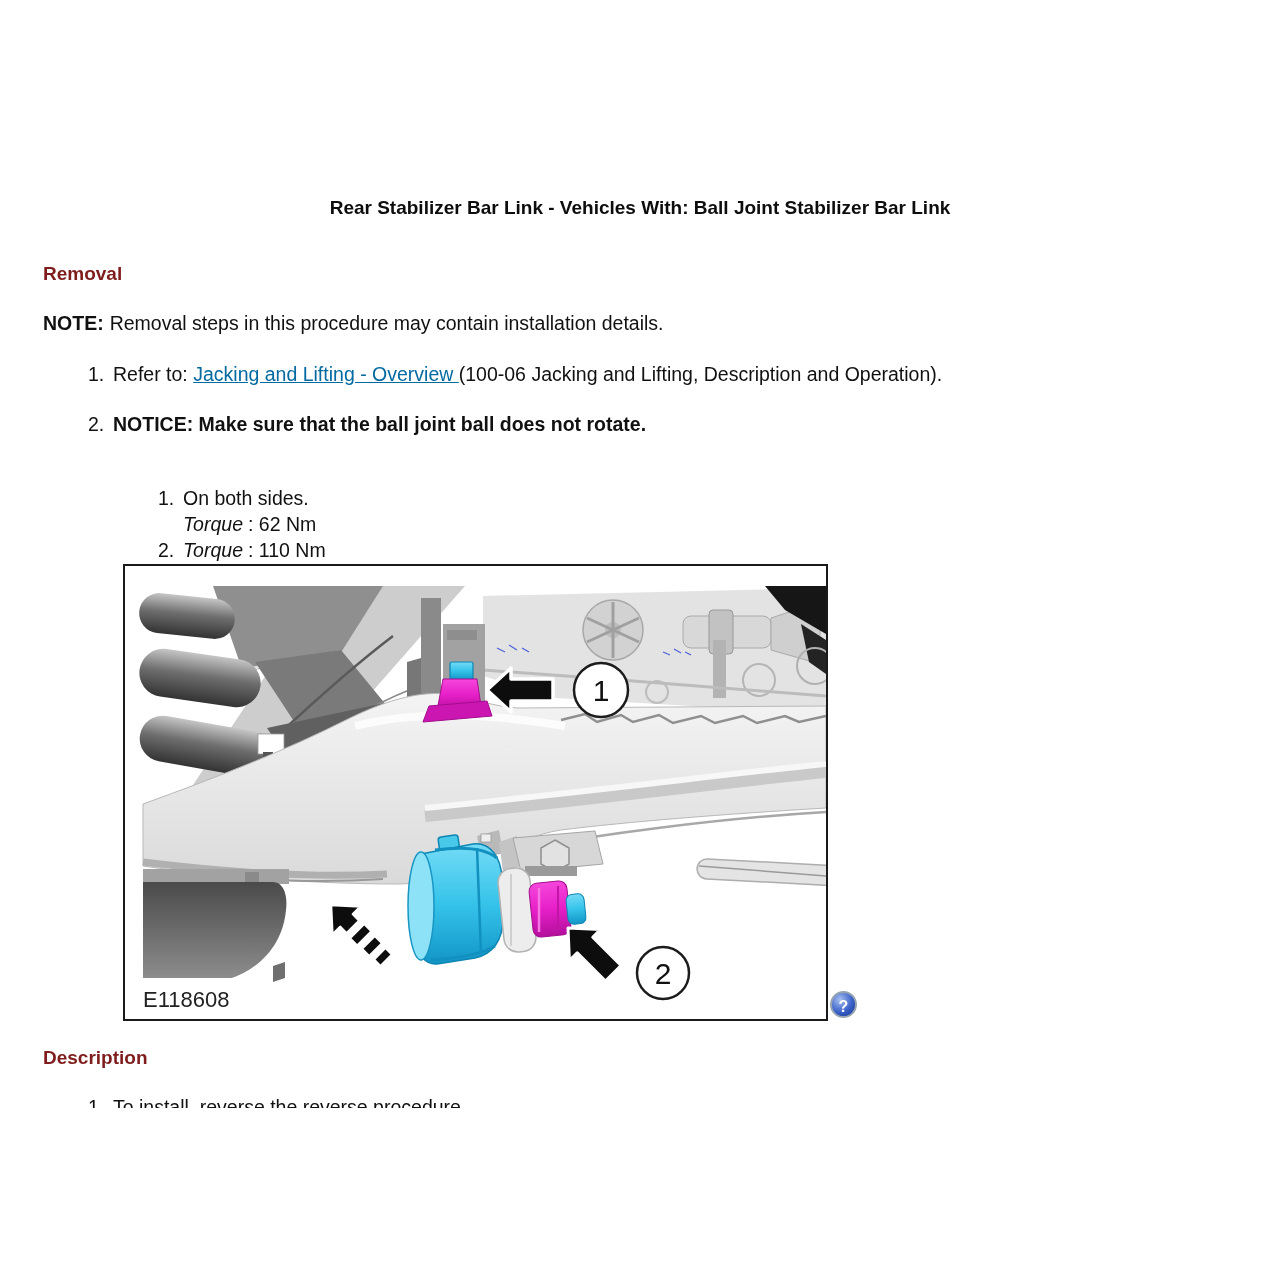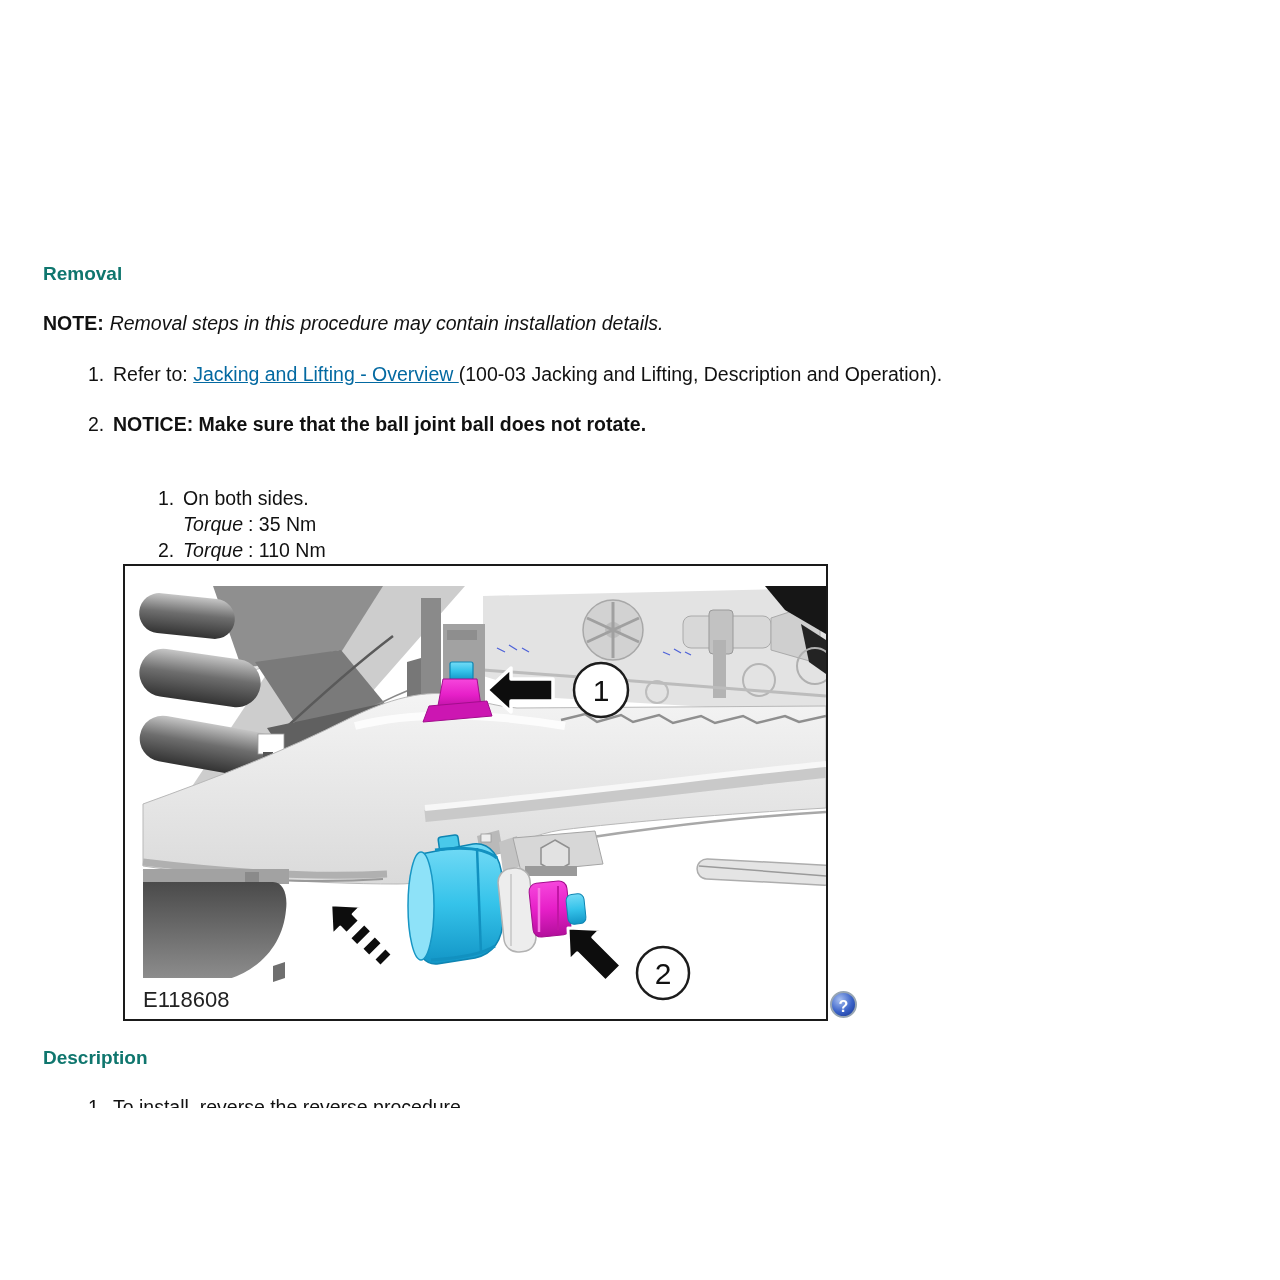--- a/index.html
+++ b/index.html
@@ -1,26 +1,26 @@
 <!DOCTYPE html>
 <html><head>
 <meta charset="utf-8">
 <style>
   html,body{margin:0;padding:0;background:#ffffff;}
   .page{position:relative;width:1280px;height:1280px;background:#fff;
         font-family:"Liberation Sans","DejaVu Sans",sans-serif;color:#111;}
   .clip{position:absolute;top:0;left:0;width:1280px;height:1108px;overflow:hidden;}
   .title{position:absolute;top:197px;left:0;width:1280px;margin:0;text-align:center;
          font-size:19px;font-weight:bold;color:#0d0d0d;}
-  .heading{position:absolute;left:43px;margin:0;font-size:19px;font-weight:bold;color:#0f766e;}
+  .heading{position:absolute;left:43px;margin:0;font-size:19px;font-weight:bold;color:#7f1d1d;}
   .h-removal{top:263px;}
   .h-install{top:1047px;}
   .note{position:absolute;top:312px;left:43px;margin:0;font-size:19.5px;}
   .note .nlabel{font-weight:bold;}
-  .note .ntext{font-style:italic;margin-left:6px;}
+  .note .ntext{margin-left:6px;}
   .step{position:absolute;left:88px;font-size:19.5px;white-space:nowrap;}
   .step1{top:363px;}
   .step2{top:413px;}
   .install-step{top:1096px;}
   .num{display:inline-block;min-width:17px;margin-right:8px;}
   .b{font-weight:bold;}
   .i{font-style:italic;}
   .tv{margin-left:5px;}
   a.link{color:#0369a1;cursor:pointer;}
   .substeps{position:absolute;top:485px;left:158px;font-size:19.5px;}
@@ -34,38 +34,39 @@
         border:2px solid #97a5b2;color:#fff;font-weight:bold;font-size:16px;line-height:27px;
         text-align:center;box-sizing:border-box;cursor:pointer;font-family:"Liberation Sans",sans-serif;}
   .svgtxt{font-family:"Liberation Sans","DejaVu Sans",sans-serif;}
 </style>
 </head>
 <body>
 
 <div class="page">
  <div class="clip">
 
+  <h1 class="title">Rear Stabilizer Bar Link - Vehicles With: Ball Joint Stabilizer Bar Link</h1>
 
   <h2 class="heading h-removal">Removal</h2>
 
   <p class="note">
     <span class="nlabel">NOTE:</span><span class="ntext">Removal steps in this procedure may contain installation details.</span>
   </p>
 
   <div class="step step1">
-    <span class="num">1.</span><span>Refer to: </span><a class="link" href="#">Jacking and Lifting - Overview </a><span>(100-03 Jacking and Lifting, Description and Operation).</span>
+    <span class="num">1.</span><span>Refer to: </span><a class="link" href="#">Jacking and Lifting - Overview </a><span>(100-06 Jacking and Lifting, Description and Operation).</span>
   </div>
 
   <div class="step step2">
     <span class="num">2.</span><span class="b">NOTICE: Make sure that the ball joint ball does not rotate.</span>
   </div>
 
   <div class="substeps">
     <div class="subline"><span class="num">1.</span><span>On both sides.</span></div>
-    <div class="subline indent"><span class="i">Torque</span><span class="tv">: 35 Nm</span></div>
+    <div class="subline indent"><span class="i">Torque</span><span class="tv">: 62 Nm</span></div>
     <div class="subline"><span class="num">2.</span><span class="i">Torque</span><span class="tv">: 110 Nm</span></div>
   </div>
 
   <figure class="fig">
     <svg viewBox="0 0 701 453">
       <defs>
         <linearGradient id="tubeG" x1="0" y1="0" x2="0" y2="1">
           <stop offset="0" stop-color="#c6c6c6"></stop>
               <stop offset="0.45" stop-color="#6e6e6e"></stop>
               <stop offset="1" stop-color="#333333"></stop>

